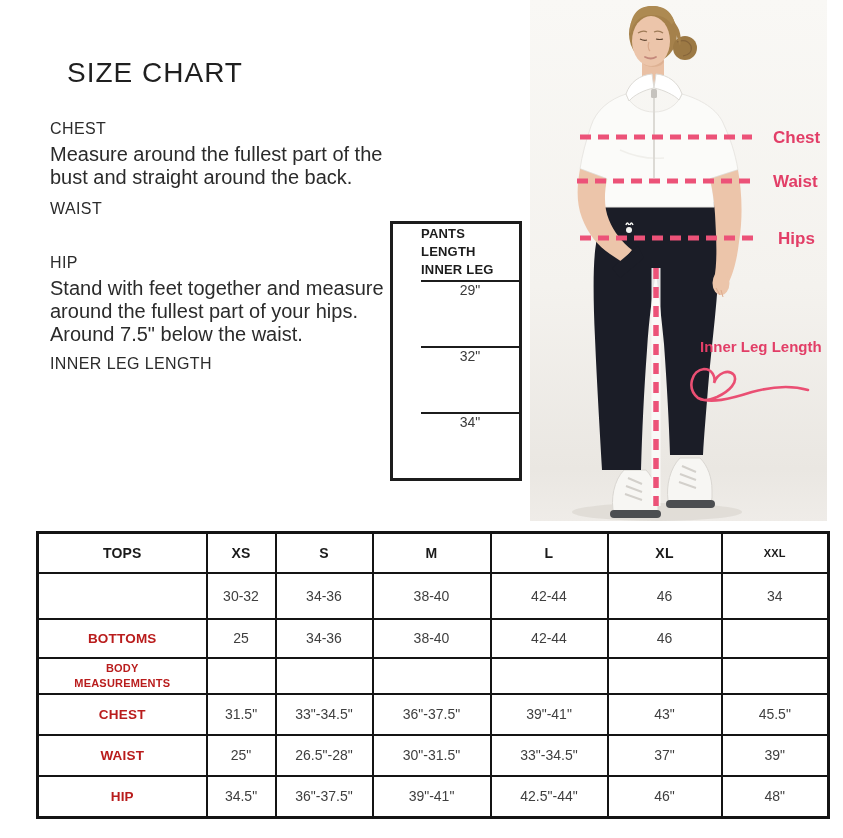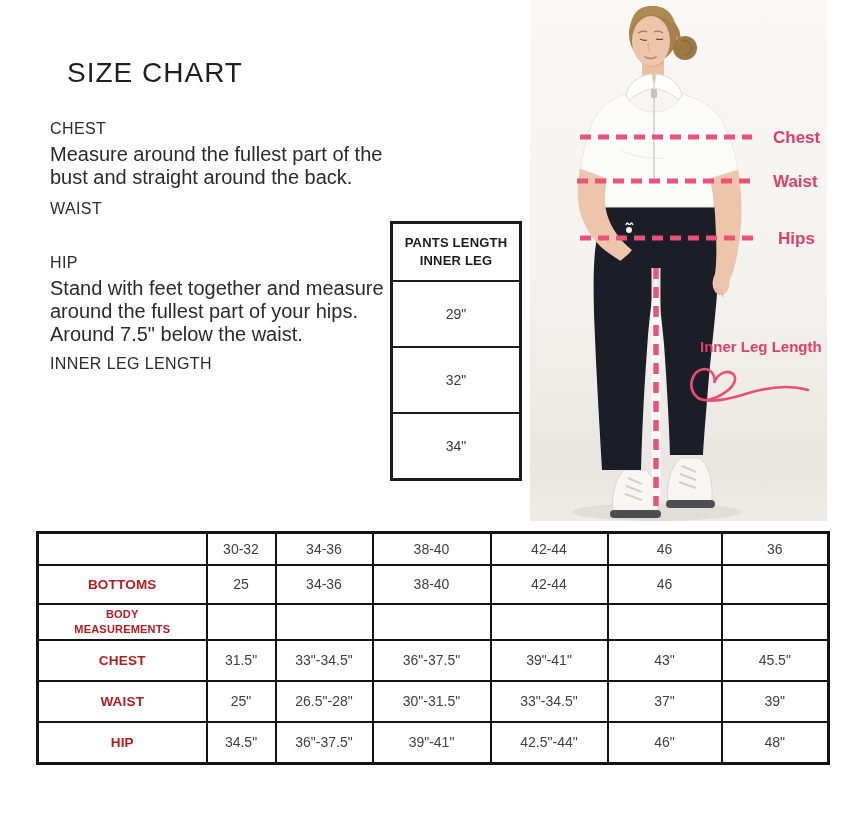--- a/index.html
+++ b/index.html
@@ -19,22 +19,22 @@
   .instr .instr-head { font-size:16px; font-weight:400; letter-spacing:.4px; color:#2b2b2b; margin:0 0 5px 0; }
   .instr .instr-body { font-size:20px; line-height:23px; color:#2b2b2b; margin:0; }
   #instr-0 { top:120px; } #instr-1 { top:200px; } #instr-2 { top:254px; } #instr-3 { top:355px; }
 
   
   .pants-table {
     position:absolute; left:390px; top:221px; width:126px;
     border:3px solid #1c1c1c; background:#fff;
   }
   .pants-table .cell {
-    height:64px; display:flex; align-items:center; justify-content:center;
-    border-top:2px solid #1c1c1c; font-size:14px; color:#3a3a3a;
+    height:64px; display:flex; justify-content:center;
+    border-top:2px solid #1c1c1c; font-size:14px; color:#3a3a3a;margin-left:28px;
   }
   .pants-table .head {
     height:56px; border-top:none; flex-direction:column;
     font-weight:bold; font-size:13px; line-height:18px; color:#1c1c1c; letter-spacing:.2px;
   }
 
   
   .figure { position:absolute; left:530px; top:0; width:297px; height:521px; }
   .figure svg { display:block; }
 
@@ -42,21 +42,21 @@
   .size-table-wrap { position:absolute; left:36px; top:531px; }
   table.size-table { border-collapse:collapse; table-layout:fixed; width:791px; border:3px solid #141414; }
   table.size-table td {
     border:2px solid #141414; text-align:center; vertical-align:middle;
     font-size:14px; color:#3f3f3f; padding:0; overflow:hidden;
   }
   table.size-table td.hcell { font-weight:bold; font-size:14px; color:#1a1a1a; letter-spacing:.2px; }
   table.size-table td.hcell.xxl { font-size:11px; }
   table.size-table td.rlabel { font-weight:bold; font-size:13.5px; color:#b91c1c; letter-spacing:.2px; }
   table.size-table td.rlabel.small { font-size:11px; line-height:15px; padding:0 30px; }
-  tr.rh40 { height:40px; } tr.rh46 { height:32px; } tr.rh39 { height:39px; }
+  tr.rh40 { height:40px; } tr.rh46 { height:46px; } tr.rh39 { height:39px; }
   tr.rh53 { height:36px; } tr.rh41 { height:41px; } tr.rh42 { height:42px; }
 </style>
 </head>
 <body>
 
 <div class="page">
 
   <div class="page-title">SIZE CHART</div>
 
   <div class="instr" id="instr-0" style="position:absolute;">
@@ -163,28 +163,37 @@
       <colgroup>
         <col style="width:169px">
           <col style="width:69px">
           <col style="width:97px">
         <col style="width:118px">
           <col style="width:117px">
           <col style="width:114px">
           <col style="width:107px">
       </colgroup>
       <tbody>
+        <tr class="rh40">
+          <td class="hcell">TOPS</td>
+          <td class="hcell">XS</td>
+          <td class="hcell">S</td>
+          <td class="hcell">M</td>
+          <td class="hcell">L</td>
+          <td class="hcell">XL</td>
+          <td class="hcell xxl">XXL</td>
+        </tr>
         <tr class="rh46">
           <td class="rlabel"></td>
           <td>30-32</td>
           <td>34-36</td>
           <td>38-40</td>
           <td>42-44</td>
           <td>46</td>
-          <td>36</td>
+          <td>34</td>
         </tr>
         <tr class="rh39">
           <td class="rlabel">BOTTOMS</td>
           <td>25</td>
           <td>34-36</td>
           <td>38-40</td>
           <td>42-44</td>
           <td>46</td>
           <td></td>
         </tr>

